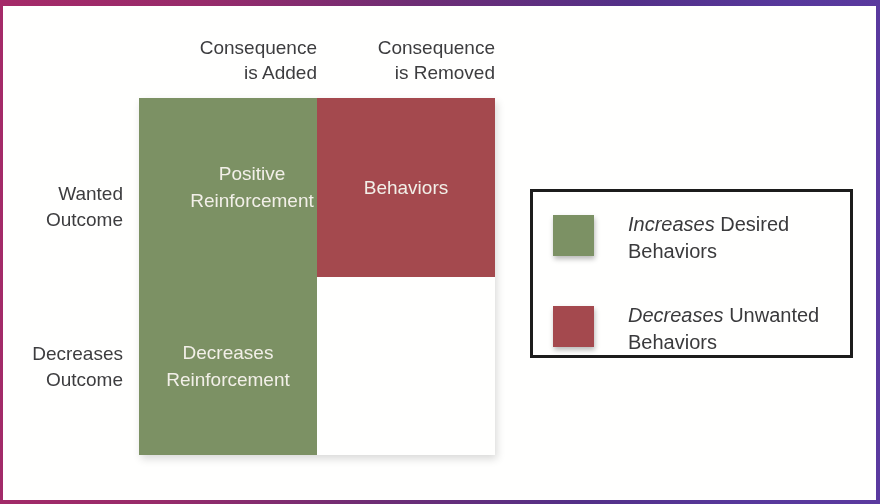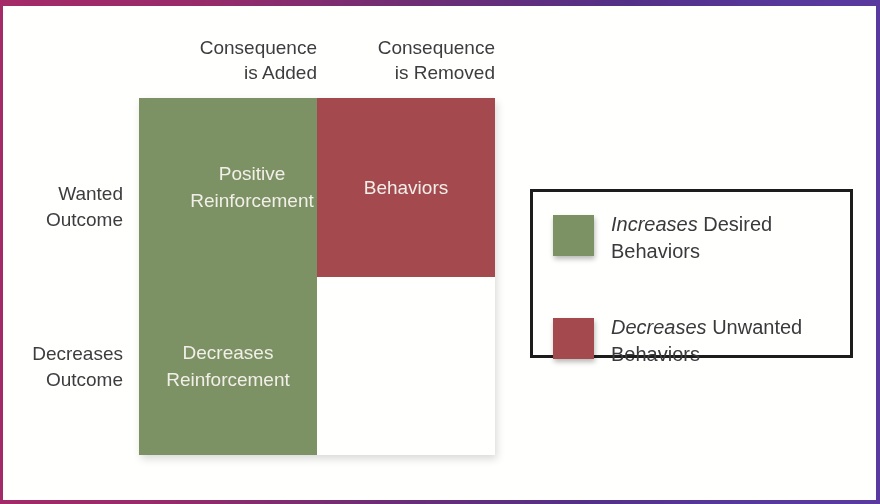--- a/index.html
+++ b/index.html
@@ -31,24 +31,24 @@
   }
   .cell{
     display:flex;align-items:center;justify-content:center;text-align:center;
     font-size:19px;line-height:27px;color:#f2efe8;white-space:pre-line;
   }
   .legend{
     position:absolute;left:530px;top:189px;width:323px;height:169px;
     box-sizing:border-box;border:3px solid #1c1c1c;background:#fffffe;
   }
   .legend-item{
-    position:absolute;left:20px;display:flex;gap:17px;align-items:flex-start;
+    position:absolute;left:20px;display:flex;gap:34px;align-items:flex-start;
   }
   .legend-item.i0{top:19px;}
-  .legend-item.i1{top:122px;}
+  .legend-item.i1{top:110px;}
   .swatch{
     width:41px;height:41px;flex:0 0 41px;margin-top:4px;
     box-shadow:1px 3px 5px rgba(0,0,0,0.28);
   }
   .legend-text{
     width:225px;font-size:20px;line-height:27px;color:#3a3a3c;
   }
   .legend-text i{font-style:italic;}
 </style>
 </head>

